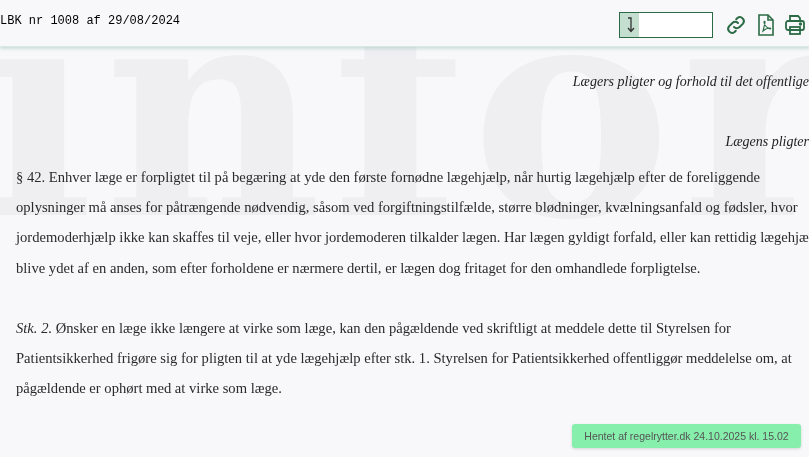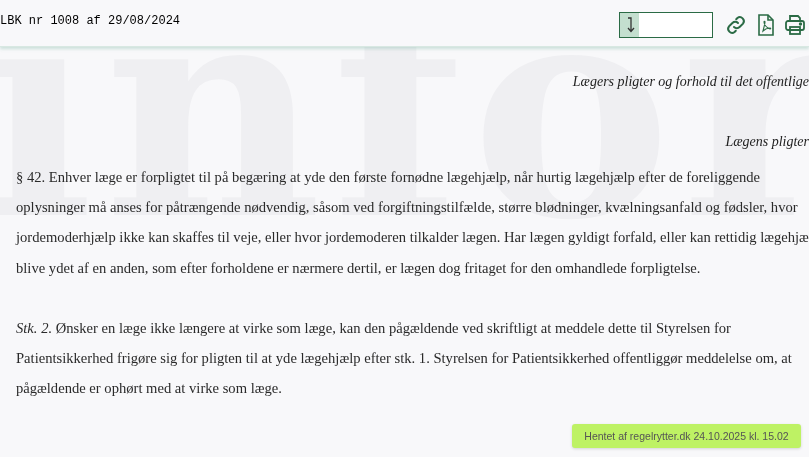--- a/index.html
+++ b/index.html
@@ -47,21 +47,21 @@
       font-family: "Liberation Serif", serif; color: #222; position: absolute; width: 809px;
     }
     .para {
       position: absolute; left: 0; width: 812px;
       font-family: "Liberation Serif", serif; font-size: 14.6px; line-height: 30.2px; color: #2a2a2a;
     }
     .indent { padding-left: 16px; }
     .stk { font-style: italic; margin-top: 8px; }
     .footer-badge {
       position: absolute; left: 572px; top: 424px; width: 229px; height: 24px;
-      background: #bef264; box-shadow: 0 1px 3px rgba(0,0,0,0.15); border-radius: 3px;
+      background: #86efac; box-shadow: 0 1px 3px rgba(0,0,0,0.15); border-radius: 3px;
       font-family: "Liberation Sans", sans-serif; font-size: 10.5px; color: #555;
       display: flex; align-items: center; justify-content: center; z-index: 3;
     }
   </style>
 </head>
 <body>
 
 <div class="watermark">informa</div>
 
 <div class="header">

